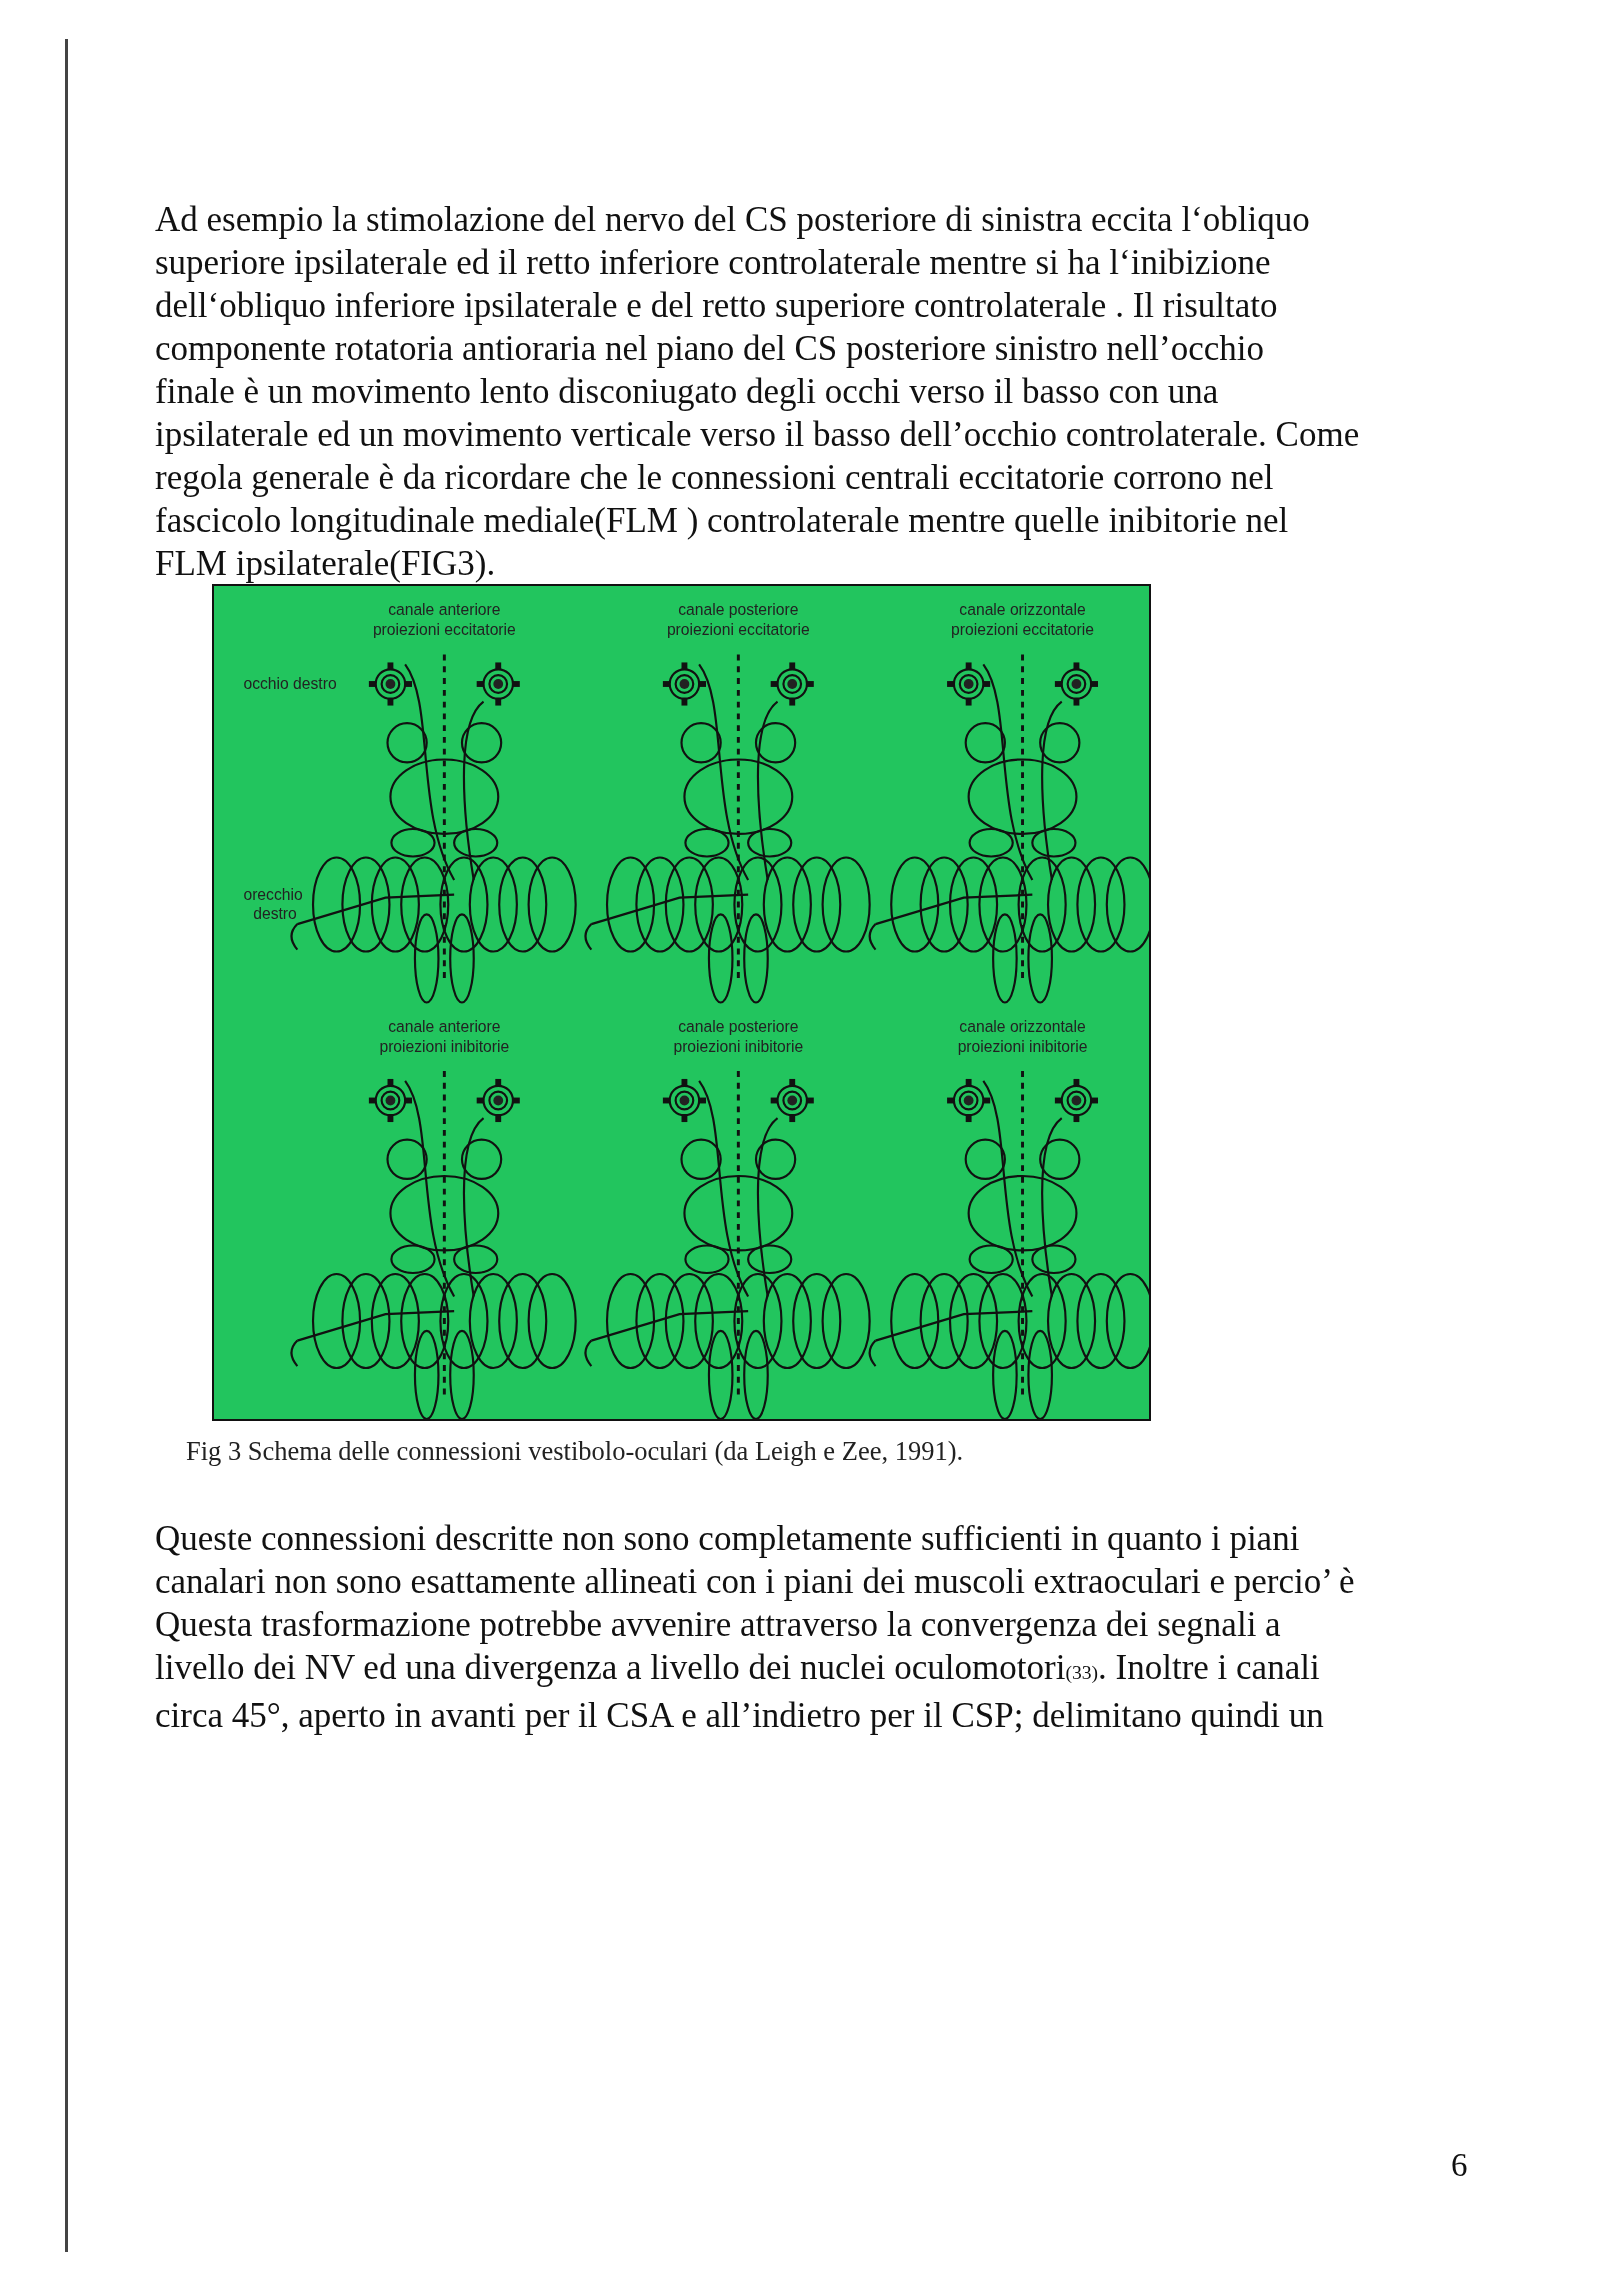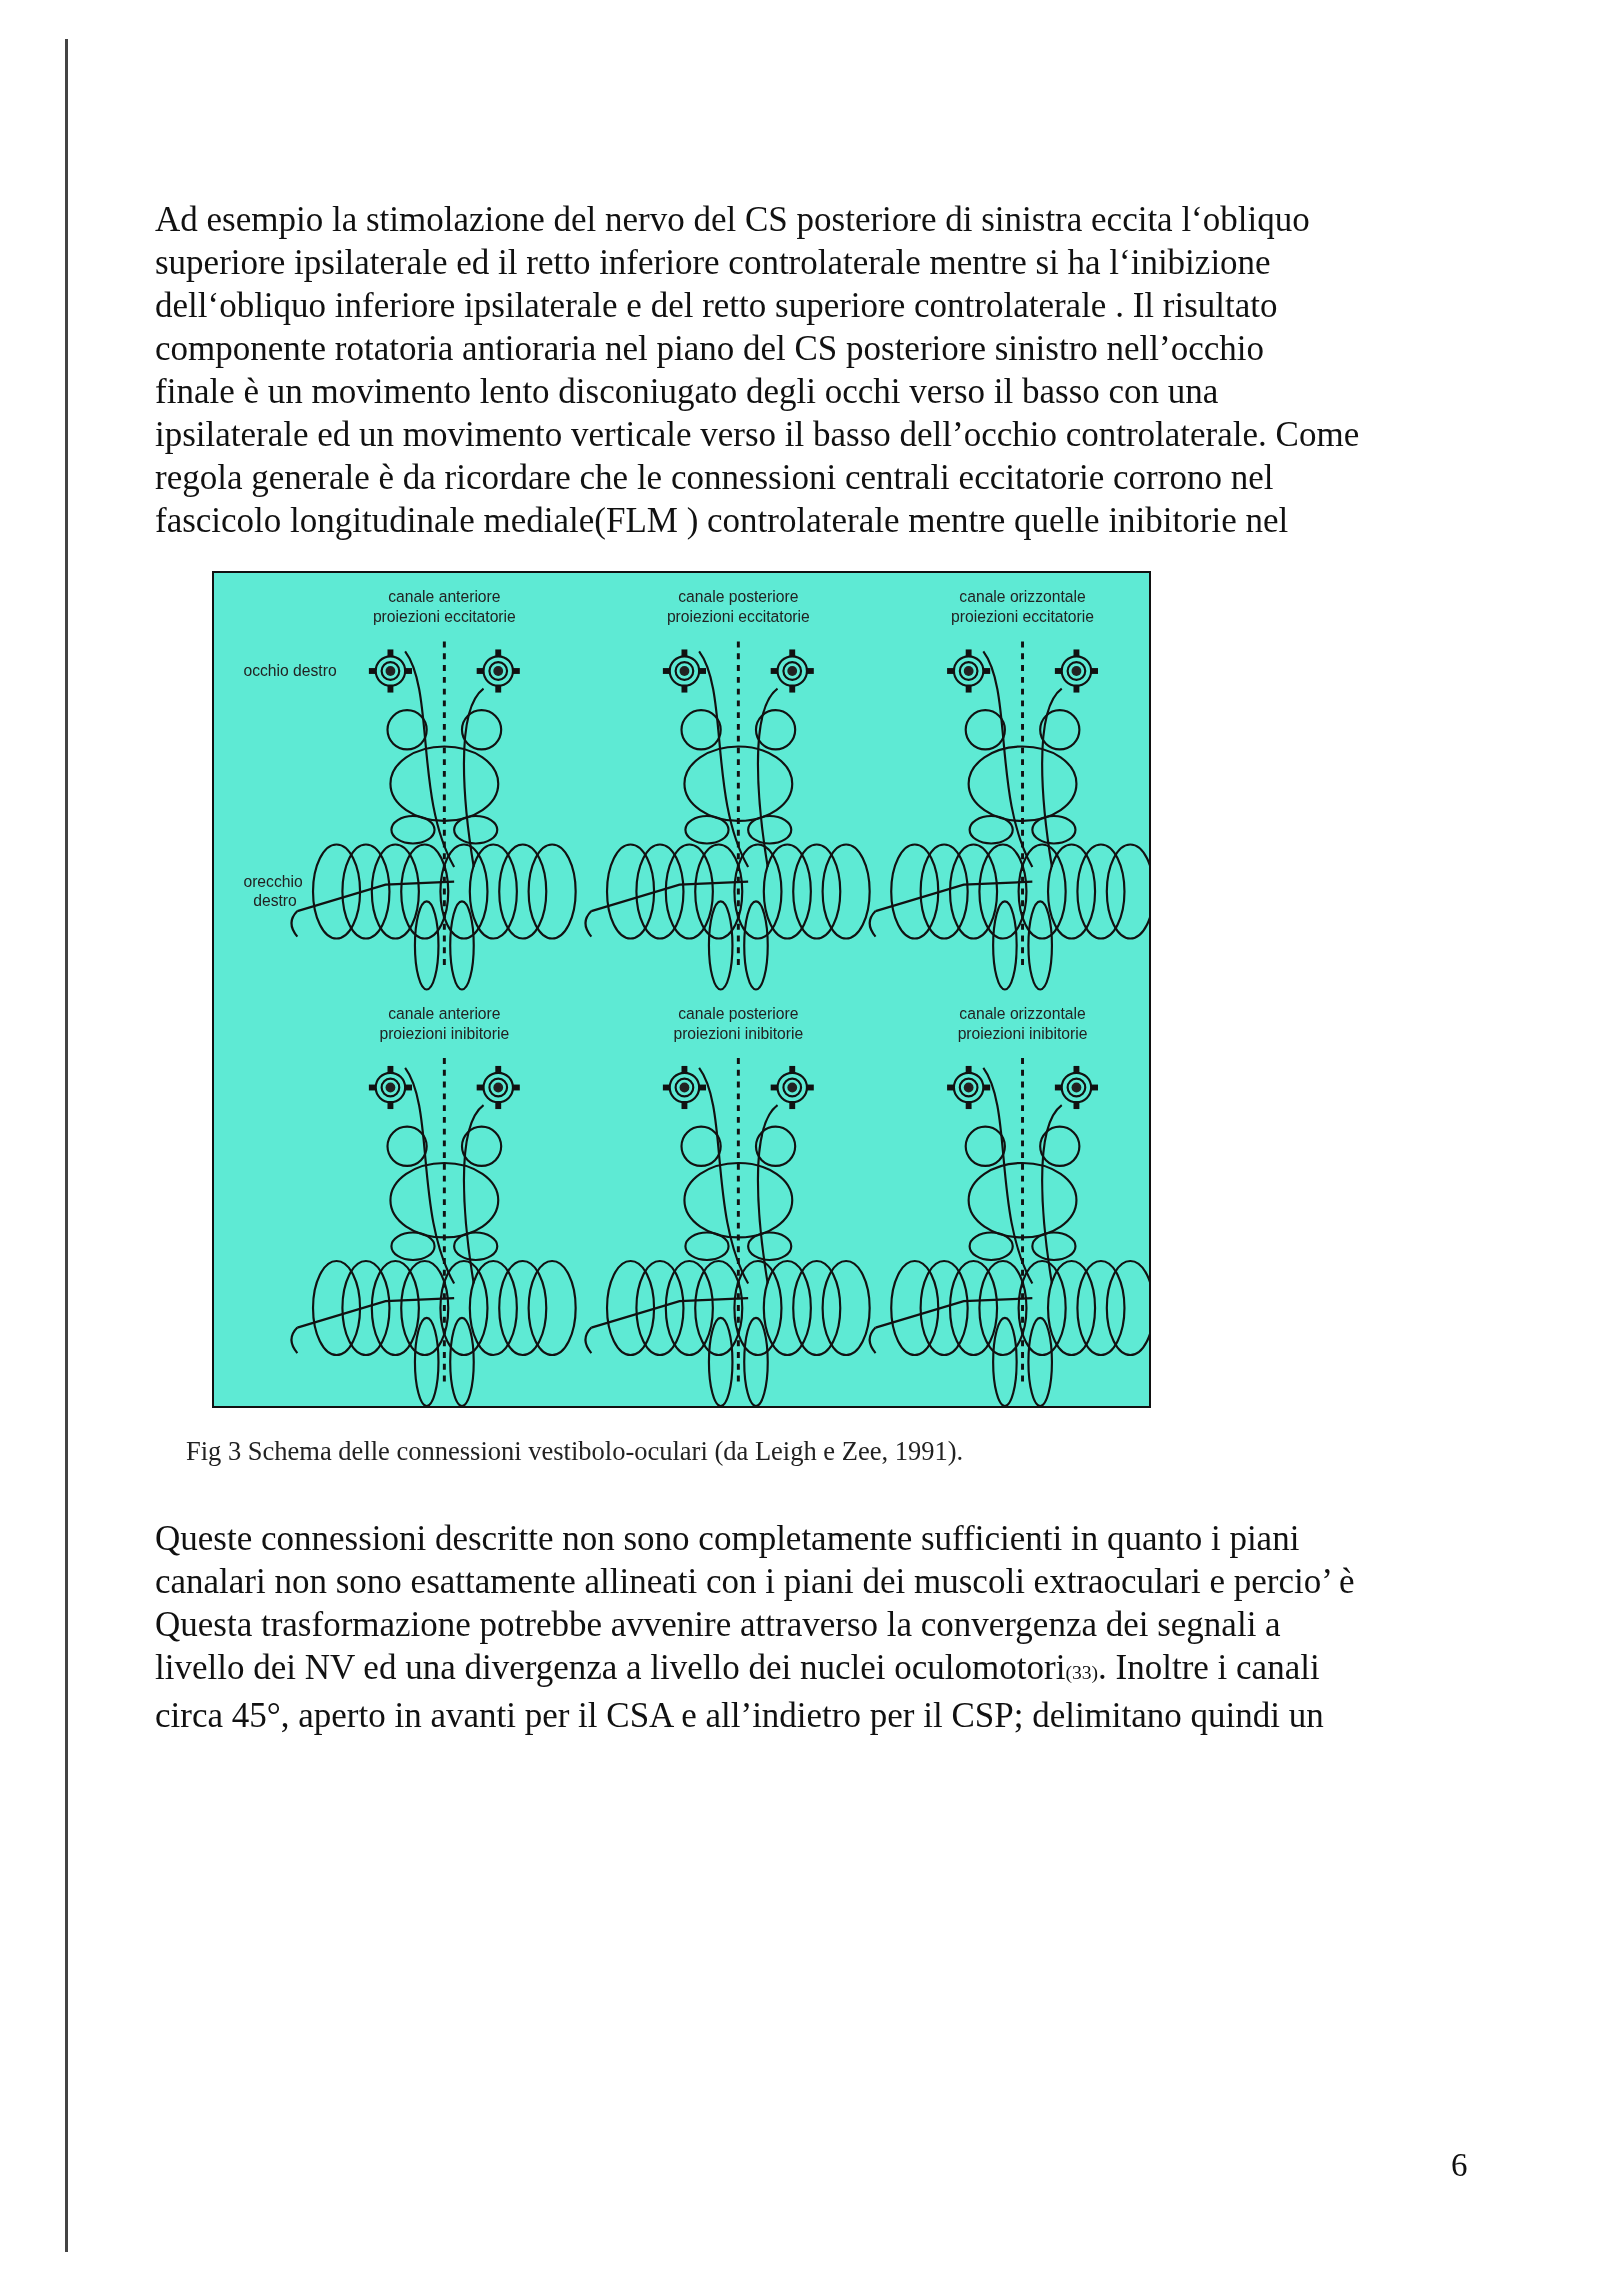--- a/index.html
+++ b/index.html
@@ -4,22 +4,22 @@
   <style>
     html, body { margin: 0; padding: 0; background: #ffffff; }
     body { width: 1621px; height: 2293px; position: relative; overflow: hidden;
            font-family: "Liberation Serif", "DejaVu Serif", serif; color: #111; }
     .margin-line { position: absolute; left: 65px; top: 39px; width: 2.9px; height: 2213px; background: #444; }
     .para { position: absolute; left: 155px; width: 1333px; font-size: 35px; line-height: 43px; }
     .para .ln { display: block; white-space: nowrap; }
     #p1 { top: 198px; }
     #p2 { top: 1485px; margin-top: 32px; }
     sub.ref { font-size: 19.6px; vertical-align: baseline; }
-    .figure-frame { position: absolute; left: 212px; top: 571px; width: 935px; height: 833px;
-                    border: 2.9px solid #111; background: #5eead4; }
+    .figure-frame { position: absolute; left: 212px; top: 584px; width: 935px; height: 833px;
+                    border: 2.9px solid #111; background: #22c55e; }
     .figure-frame svg { position: absolute; left: 0; top: 0; }
     .caption { position: absolute; left: 186px; top: 1436px; font-size: 26.5px; color: #222;
                font-family: "Liberation Serif", "DejaVu Serif", serif; white-space: nowrap; }
     .caption .fignum { }
     .page-number { position: absolute; left: 1451px; top: 2147px; font-size: 33px; }
     .fig-label { font-family: "Liberation Sans", "DejaVu Sans", sans-serif; fill: #222; }
   </style>
 </head>
 <body>
 
@@ -27,20 +27,21 @@
 
 <div class="para" id="p1">
   <span class="ln">Ad esempio la stimolazione del nervo del CS posteriore di sinistra eccita l‘obliquo</span>
   <span class="ln">superiore ipsilaterale ed il retto inferiore controlaterale  mentre si ha l‘inibizione</span>
   <span class="ln">dell‘obliquo inferiore ipsilaterale e del retto superiore controlaterale . Il risultato</span>
   <span class="ln">componente rotatoria antioraria nel piano del CS posteriore sinistro nell’occhio</span>
   <span class="ln">finale è un movimento lento disconiugato degli occhi verso il basso con una</span>
   <span class="ln">ipsilaterale ed un movimento verticale verso il basso dell’occhio controlaterale. Come</span>
   <span class="ln">regola generale è da ricordare che le connessioni centrali eccitatorie corrono nel</span>
   <span class="ln">fascicolo longitudinale mediale(FLM ) controlaterale mentre quelle inibitorie nel</span>
+  <span class="ln">FLM ipsilaterale(FIG3).</span>
 </div>
 
 <div class="figure-frame">
   <svg id="fig-svg" width="935" height="833" viewBox="0 0 954 850">
     <g id="panels">
         <g>
           <text x="235" y="30" text-anchor="middle" font-size="16" class="fig-label">canale anteriore</text>
           <text x="235" y="50" text-anchor="middle" font-size="16" class="fig-label">proiezioni eccitatorie</text>
           <line x1="235" y1="70" x2="235" y2="400" stroke="#111" stroke-width="3" stroke-dasharray="6,6"></line>
           <g>

